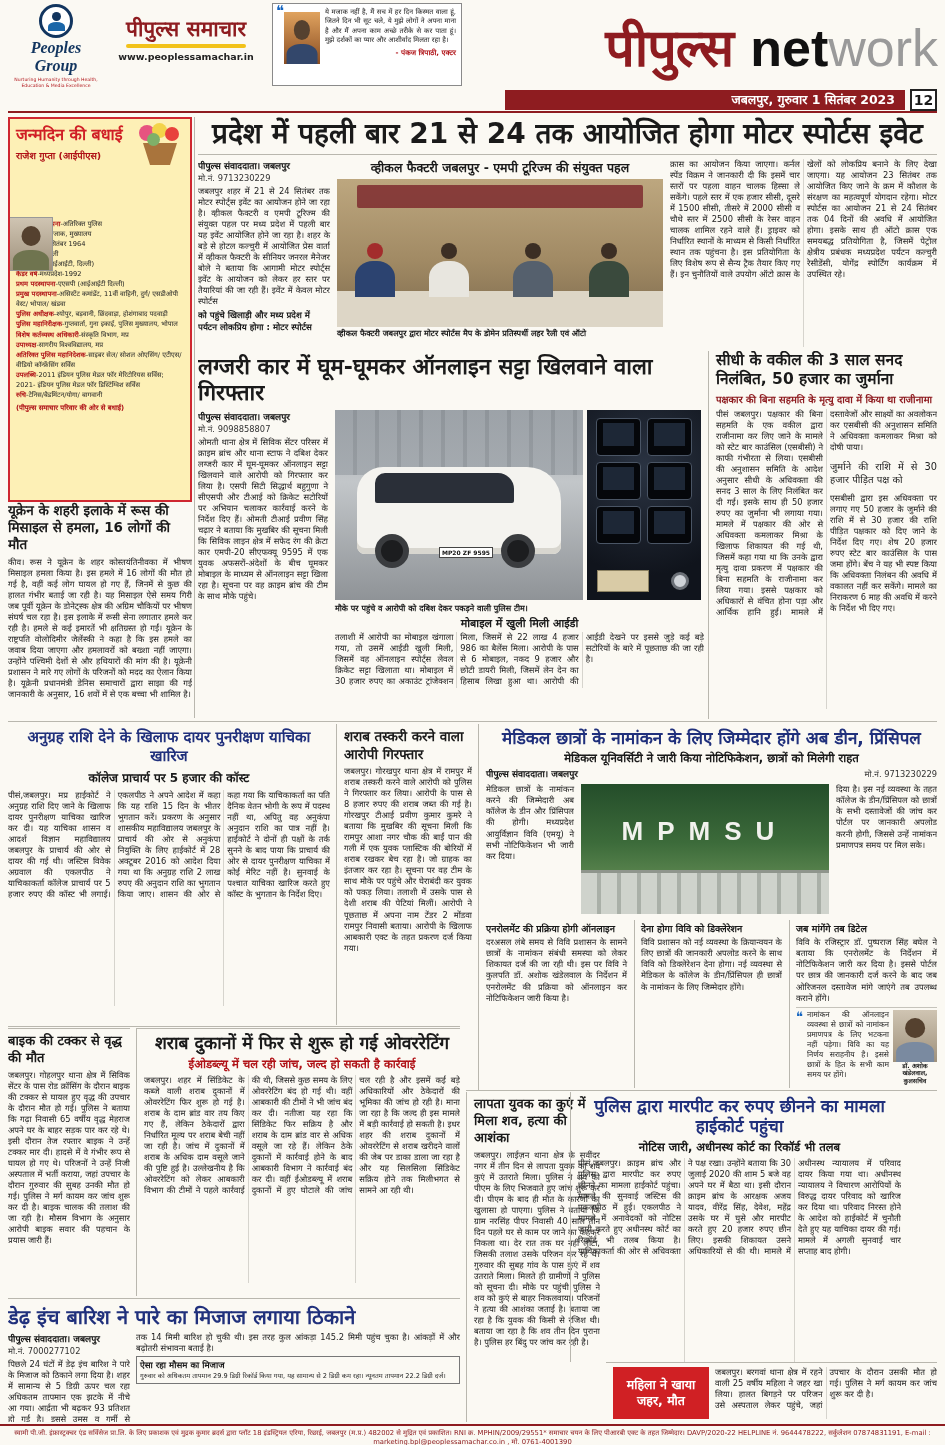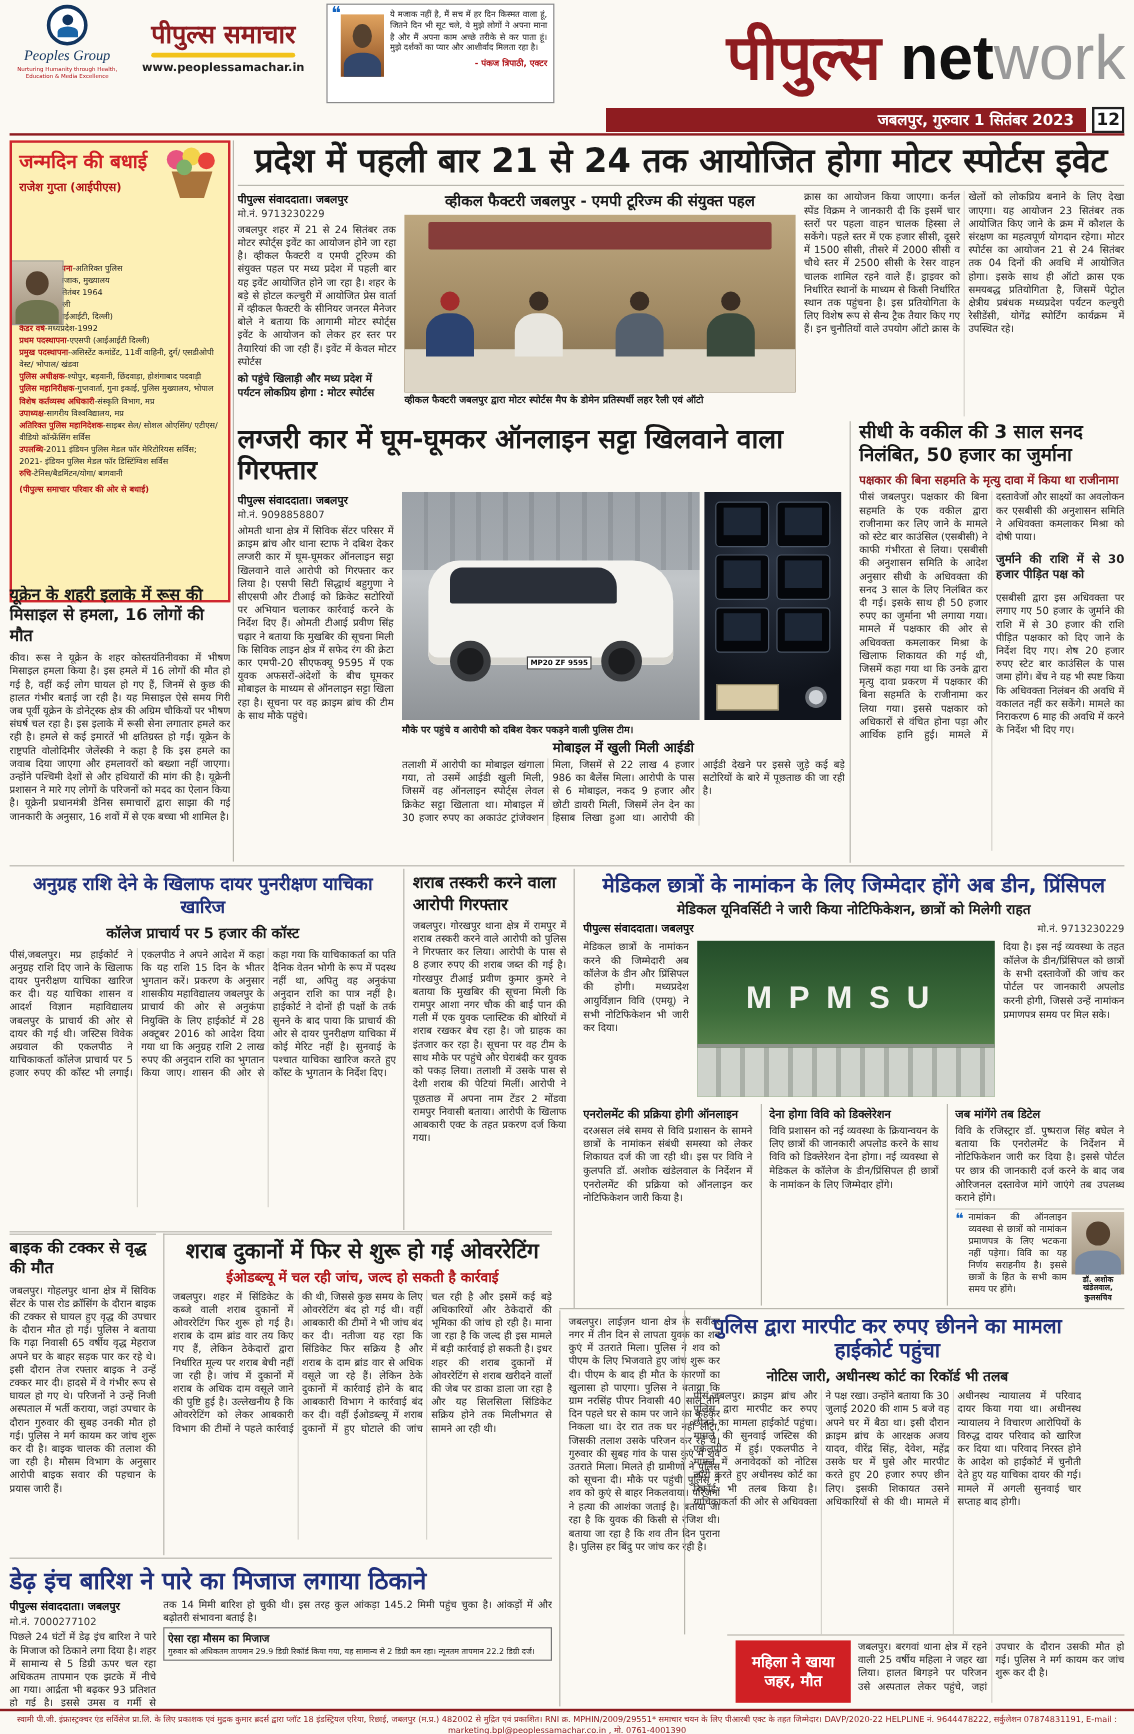--- a/index.html
+++ b/index.html
@@ -13,21 +13,21 @@
   .byline{font-size:9px;font-weight:bold;color:#111;}
   .phone{font-size:8.3px;color:#333;margin-bottom:3px;}
   .rule-t{border-top:1px solid #b9b7ae;}
   .rule-l{border-left:1px solid #b9b7ae;}
 
   
   .pg-logo{left:10px;top:3px;width:92px;height:84px;text-align:center;}
   .pg-circle{width:34px;height:34px;margin:1px auto 1px;border-radius:50%;border:3px solid #12355f;position:relative;background:#fff;}
   .pg-circle::after{content:"";position:absolute;left:10px;top:5px;width:9px;height:9px;border-radius:50%;background:#12355f;}
   .pg-circle::before{content:"";position:absolute;left:6px;top:15px;width:17px;height:9px;border-radius:50% 50% 0 0;background:#1b66a8;}
-  .pg-name{font-family:"Liberation Serif","DejaVu Serif",serif;font-style:italic;font-weight:normal;color:#12355f;font-size:12px;}
+  .pg-name{font-family:"Liberation Serif","DejaVu Serif",serif;font-style:italic;font-weight:bold;color:#12355f;font-size:16px;}
   .pg-tag{font-size:4.6px;color:#b01217;line-height:1.25;margin-top:2px;}
   .sam{left:104px;top:14px;width:164px;height:70px;text-align:center;}
   .sam-title{font-size:21px;font-weight:bold;color:#8e1c20;}
   .sam-bar{width:120px;height:4px;margin:2px auto;background:#f2c21a;border-radius:2px;}
   .sam-url{font-size:9.5px;font-weight:bold;color:#222;margin-top:3px;}
   .quote{left:272px;top:3px;width:190px;height:83px;border:1px solid #8a8a8a;background:#fff;padding:4px 5px 3px 5px;}
   .q-icon{position:absolute;left:3px;top:-2px;color:#1565c0;font-size:15px;}
   .q-photo{float:left;width:36px;height:52px;margin:4px 5px 1px 6px;}
   .q-text{font-size:6.9px;line-height:1.35;color:#222;text-align:justify;}
   .q-author{font-size:7.2px;font-weight:bold;color:#b01217;text-align:right;margin-top:2px;}
@@ -88,21 +88,21 @@
   .mp-text{position:absolute;left:0;top:24%;width:100%;text-align:center;color:#f2f2ee;font-weight:bold;font-size:26px;letter-spacing:14px;font-family:"Liberation Sans",sans-serif;}
   .mp-bldg{position:absolute;left:0;bottom:0;width:100%;height:34%;background:repeating-linear-gradient(90deg,#cfd3cc 0 16px,#aab0a8 16px 20px);border-top:3px solid #8f958c;}
   .ph-weather{background:linear-gradient(180deg,#c2c4be 0%,#9b9e97 45%,#75786f 100%);}
   .wx-road{position:absolute;left:0;bottom:0;width:100%;height:52%;background:#6e716a;box-shadow:inset 0 4px 8px #5c5f58;}
   .rider{position:absolute;width:20px;height:16px;background:#2c2c2c;border-radius:6px 8px 2px 2px;}
   .rider::after{content:"";position:absolute;left:6px;top:-7px;width:8px;height:8px;border-radius:50%;background:#2c2c2c;}
   .ph-portrait2{background:linear-gradient(180deg,#cfc4b2,#9f917c);}
   .ph-khaki .sil-body{background:#6f744f;}
 
   
-  .ukr{left:8px;top:488px;width:184px;height:212px;}
+  .ukr{left:8px;top:502px;width:184px;height:212px;}
   .ukr-h{font-size:13.5px;font-weight:bold;line-height:1.25;margin-bottom:4px;}
   .mainev{left:198px;top:117px;width:739px;height:233px;}
   .me-h{font-size:28px;font-weight:bold;text-align:center;line-height:1.2;border-bottom:1px solid #b9b7ae;padding-bottom:3px;}
   .me-row{display:flex;gap:7px;margin-top:4px;height:188px;}
   .me-left{width:132px;}
   .me-center{width:326px;}
   .me-sub{font-size:12.5px;font-weight:bold;text-align:center;margin-bottom:3px;}
   .me-photo{width:326px;height:148px;}
   .me-cap{font-size:8px;font-weight:bold;margin-top:2px;line-height:1.25;}
   .me-right{flex:1;}
@@ -115,21 +115,21 @@
   .st-right{flex:1;}
   .st-photos{display:flex;gap:4px;}
   .st-car{width:248px;height:190px;}
   .st-ph{width:114px;height:190px;}
   .st-cap{font-size:8px;font-weight:bold;margin:2px 0;}
   .st-sub{font-size:11px;font-weight:bold;text-align:center;margin:2px 0;}
   .sidhi{left:708px;top:351px;width:229px;height:368px;padding-left:7px;}
   .sd-h{font-size:15.5px;font-weight:bold;line-height:1.25;}
   .sd-sub{font-size:9.8px;font-weight:bold;color:#8e1c20;margin:3px 0;}
   .sd-body{height:300px;}
-  .sd-inner{font-size:9.8px;font-weight:bold;margin:7px 0;}
+  .sd-inner{font-size:9.8px;font-weight:normal;margin:7px 0;}
   .anug{left:8px;top:724px;width:322px;height:301px;padding-top:4px;}
   .an-h{font-size:15px;text-align:center;line-height:1.25;}
   .an-sub{font-size:12px;font-weight:bold;text-align:center;margin:3px 0 4px;}
   .task{left:336px;top:724px;width:136px;height:301px;padding:4px 0 0 7px;}
   .tk-h{font-size:13.5px;font-weight:bold;line-height:1.3;margin-bottom:3px;}
   .med{left:478px;top:724px;width:459px;height:366px;padding:4px 0 0 7px;}
   .md-h{font-size:17px;text-align:center;line-height:1.2;}
   .md-sub{font-size:11.5px;font-weight:bold;text-align:center;margin:2px 0;}
   .md-byrow{display:flex;justify-content:space-between;align-items:baseline;margin-bottom:2px;}
   .md-row1{display:flex;gap:7px;height:132px;}
@@ -393,20 +393,21 @@
     <div class="body8">जबलपुर। गोहलपुर थाना क्षेत्र में सिविक सेंटर के पास रोड क्रॉसिंग के दौरान बाइक की टक्कर से घायल हुए वृद्ध की उपचार के दौरान मौत हो गई। पुलिस ने बताया कि गढ़ा निवासी 65 वर्षीय वृद्ध मेहराज अपने घर के बाहर सड़क पार कर रहे थे। इसी दौरान तेज रफ्तार बाइक ने उन्हें टक्कर मार दी। हादसे में वे गंभीर रूप से घायल हो गए थे। परिजनों ने उन्हें निजी अस्पताल में भर्ती कराया, जहां उपचार के दौरान गुरुवार की सुबह उनकी मौत हो गई। पुलिस ने मर्ग कायम कर जांच शुरू कर दी है। बाइक चालक की तलाश की जा रही है। मौसम विभाग के अनुसार आरोपी बाइक सवार की पहचान के प्रयास जारी हैं।</div>
   </div>
 
   <div class="abs ovr rule-t rule-l">
     <div class="ov-h">शराब दुकानों में फिर से शुरू हो गई ओवररेटिंग</div>
     <div class="ov-sub sub-red">ईओडब्ल्यू में चल रही जांच, जल्द हो सकती है कार्रवाई</div>
     <div class="body8 cols3" style="height:208px;">जबलपुर। शहर में सिंडिकेट के कब्जे वाली शराब दुकानों में ओवररेटिंग फिर शुरू हो गई है। शराब के दाम ब्रांड वार तय किए गए हैं, लेकिन ठेकेदारों द्वारा निर्धारित मूल्य पर शराब बेची नहीं जा रही है। जांच में दुकानों में शराब के अधिक दाम वसूले जाने की पुष्टि हुई है। उल्लेखनीय है कि ओवररेटिंग को लेकर आबकारी विभाग की टीमों ने पहले कार्रवाई की थी, जिससे कुछ समय के लिए ओवररेटिंग बंद हो गई थी। वहीं आबकारी की टीमों ने भी जांच बंद कर दी। नतीजा यह रहा कि सिंडिकेट फिर सक्रिय है और शराब के दाम ब्रांड वार से अधिक वसूले जा रहे हैं। लेकिन ठेके दुकानों में कार्रवाई होने के बाद आबकारी विभाग ने कार्रवाई बंद कर दी। वहीं ईओडब्ल्यू में शराब दुकानों में हुए घोटाले की जांच चल रही है और इसमें कई बड़े अधिकारियों और ठेकेदारों की भूमिका की जांच हो रही है। माना जा रहा है कि जल्द ही इस मामले में बड़ी कार्रवाई हो सकती है। इधर शहर की शराब दुकानों में ओवररेटिंग से शराब खरीदने वालों की जेब पर डाका डाला जा रहा है और यह सिलसिला सिंडिकेट सक्रिय होने तक मिलीभगत से सामने आ रही थी।</div>
   </div>
 
   <div class="abs lap rule-l">
+    <div class="lp-h">लापता युवक का कुएं में मिला शव, हत्या की आशंका</div>
     <div class="body8">जबलपुर। लाईज़न थाना क्षेत्र के सवींदर नगर में तीन दिन से लापता युवक का शव कुएं में उतराते मिला। पुलिस ने शव को पीएम के लिए भिजवाते हुए जांच शुरू कर दी। पीएम के बाद ही मौत के कारणों का खुलासा हो पाएगा। पुलिस ने बताया कि ग्राम नरसिंह पीपर निवासी 40 साल तीन दिन पहले घर से काम पर जाने का कहकर निकला था। देर रात तक घर नहीं लौटा, जिसकी तलाश उसके परिजन कर रहे थे। गुरुवार की सुबह गांव के पास कुएं में शव उतराते मिला। मिलते ही ग्रामीणों ने पुलिस को सूचना दी। मौके पर पहुंची पुलिस ने शव को कुएं से बाहर निकलवाया। परिजनों ने हत्या की आशंका जताई है। बताया जा रहा है कि युवक की किसी से रंजिश थी। बताया जा रहा है कि शव तीन दिन पुराना है। पुलिस हर बिंदु पर जांच कर रही है।</div>
   </div>
 
   <div class="abs pol rule-l">
     <div class="pl-h hl-blue">पुलिस द्वारा मारपीट कर रुपए छीनने का मामला हाईकोर्ट पहुंचा</div>
     <div class="pl-sub">नोटिस जारी, अधीनस्थ कोर्ट का रिकॉर्ड भी तलब</div>
     <div class="body8 cols3" style="height:204px;">पीसं,जबलपुर। क्राइम ब्रांच और पुलिस द्वारा मारपीट कर रुपए छीनने का मामला हाईकोर्ट पहुंचा। मामले की सुनवाई जस्टिस की एकलपीठ में हुई। एकलपीठ ने मामले में अनावेदकों को नोटिस जारी करते हुए अधीनस्थ कोर्ट का रिकॉर्ड भी तलब किया है। याचिकाकर्ता की ओर से अधिवक्ता ने पक्ष रखा। उन्होंने बताया कि 30 जुलाई 2020 की शाम 5 बजे वह अपने घर में बैठा था। इसी दौरान क्राइम ब्रांच के आरक्षक अजय यादव, वीरेंद्र सिंह, देवेश, महेंद्र उसके घर में घुसे और मारपीट करते हुए 20 हजार रुपए छीन लिए। इसकी शिकायत उसने अधिकारियों से की थी। मामले में अधीनस्थ न्यायालय में परिवाद दायर किया गया था। अधीनस्थ न्यायालय ने विचारण आरोपियों के विरुद्ध दायर परिवाद को खारिज कर दिया था। परिवाद निरस्त होने के आदेश को हाईकोर्ट में चुनौती देते हुए यह याचिका दायर की गई। मामले में अगली सुनवाई चार सप्ताह बाद होगी।</div>
   </div>
 
   <div class="abs mah">

